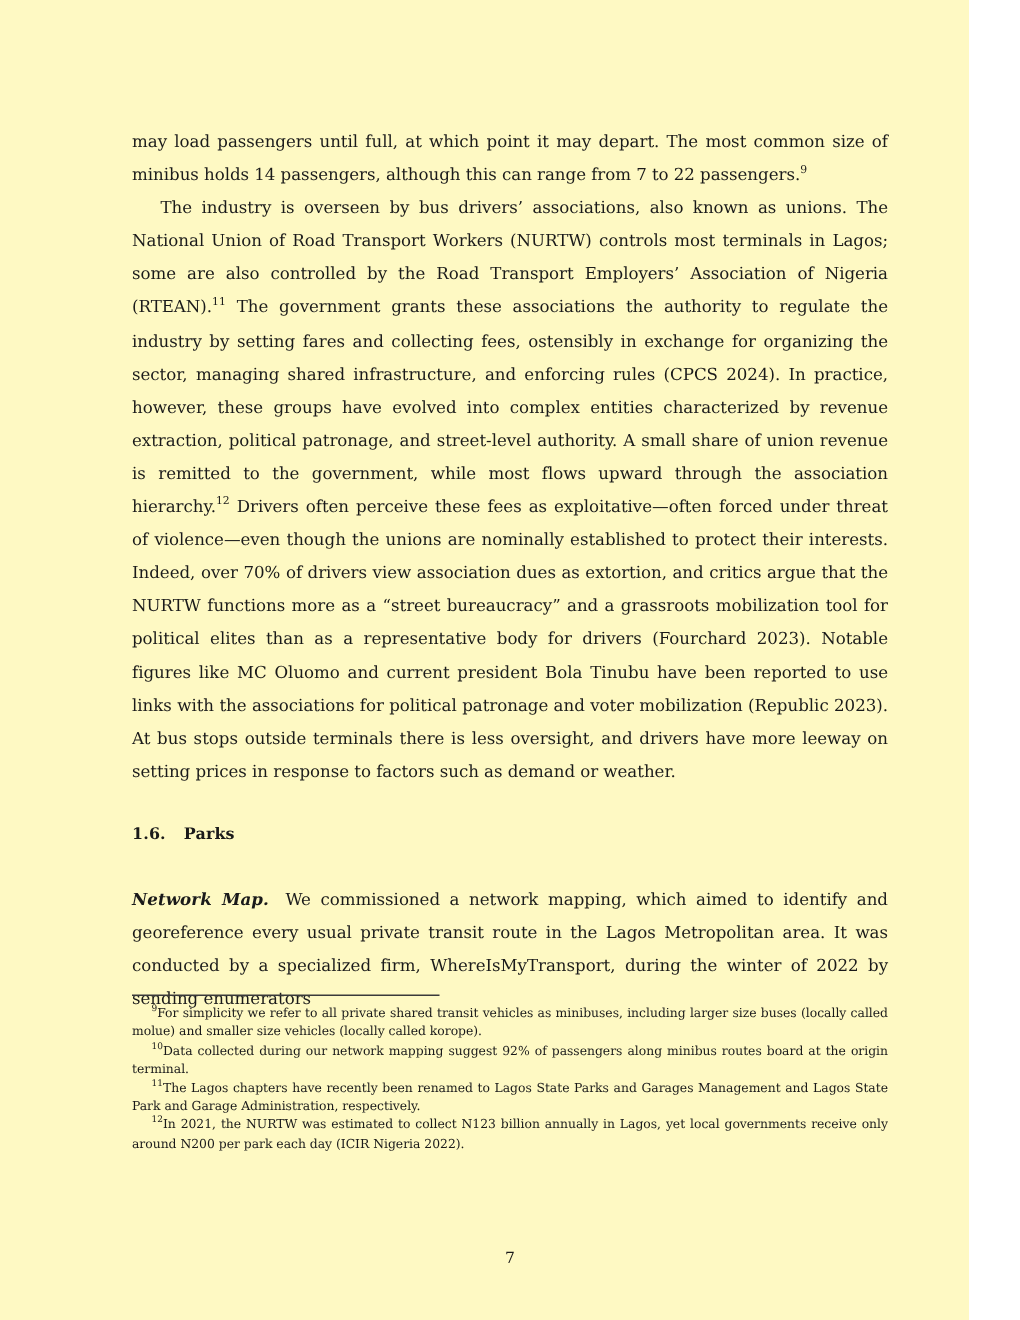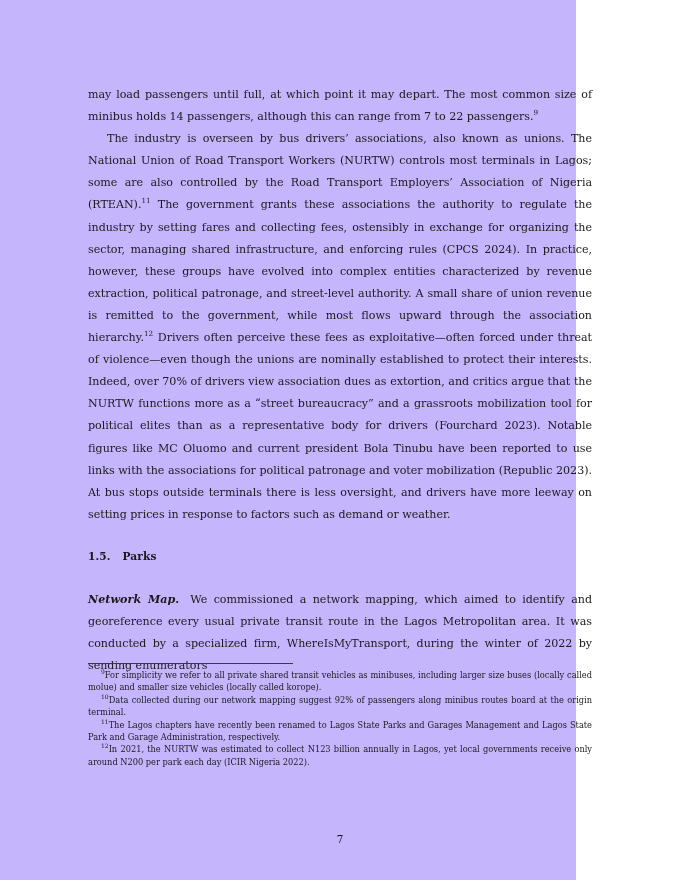--- a/index.html
+++ b/index.html
@@ -12,23 +12,23 @@
     height: 880px;
     position: relative;
     overflow: hidden;
     font-family: "DejaVu Serif", "Liberation Serif", serif;
     color: #1a1a1a;
   }
 
   .page {
     position: absolute;
     left: 0; top: 0;
-    width: 576px;
+    width: 646px;
     height: 880px;
-    background: #c4b5fd;
+    background: #fef9c3;
   }
 
   .content {
     position: absolute;
     left: 88px;
     top: 84px;
     width: 504px;
   }
 
   p.body-par {
@@ -118,21 +118,21 @@
 
   <div class="content">
 
     <p class="body-par"><span>may load passengers until full, at which point it may depart. The most common size of minibus holds 14 passengers, although this can range from 7 to 22 passengers.</span><sup class="fn">9</sup></p>
 
 
     <p class="body-par indent"><span>The industry is overseen by bus drivers’ associations, also known as unions. The National Union of Road Transport Workers (NURTW) controls most terminals in Lagos; some are also controlled by the Road Transport Employers’ Association of Nigeria (RTEAN).</span><sup class="fn">11</sup><span> The government grants these associations the authority to regulate the industry by setting fares and collecting fees, ostensibly in exchange for organizing the sector, managing shared infrastructure, and enforcing rules (CPCS 2024). In practice, however, these groups have evolved into complex entities characterized by revenue extraction, political patronage, and street-level authority. A small share of union revenue is remitted to the government, while most flows upward through the association hierarchy.</span><sup class="fn">12</sup><span> Drivers often perceive these fees as exploitative—often forced under threat of violence—even though the unions are nominally established to protect their interests. Indeed, over 70% of drivers view association dues as extortion, and critics argue that the NURTW functions more as a “street bureaucracy” and a grassroots mobilization tool for political elites than as a representative body for drivers (Fourchard 2023). Notable figures like MC Oluomo and current president Bola Tinubu have been reported to use links with the associations for political patronage and voter mobilization (Republic 2023). At bus stops outside terminals there is less oversight, and drivers have more leeway on setting prices in response to factors such as demand or weather.</span></p>
 
     <div class="gap-before-head"></div>
 
-    <h3 class="section-head"><span class="num">1.5.</span><span>Parks</span></h3>
+    <h3 class="section-head"><span class="num">1.6.</span><span>Parks</span></h3>
 
     <div class="gap-after-head"></div>
 
 
     <div class="gap-par"></div>
 
     <p class="body-par"><span class="runin">Network Map.</span><span class="runin-space"></span><span>We commissioned a network mapping, which aimed to identify and georeference every usual private transit route in the Lagos Metropolitan area. It was conducted by a specialized firm, WhereIsMyTransport, during the winter of 2022 by sending enumerators</span></p>
 
   </div>
 

